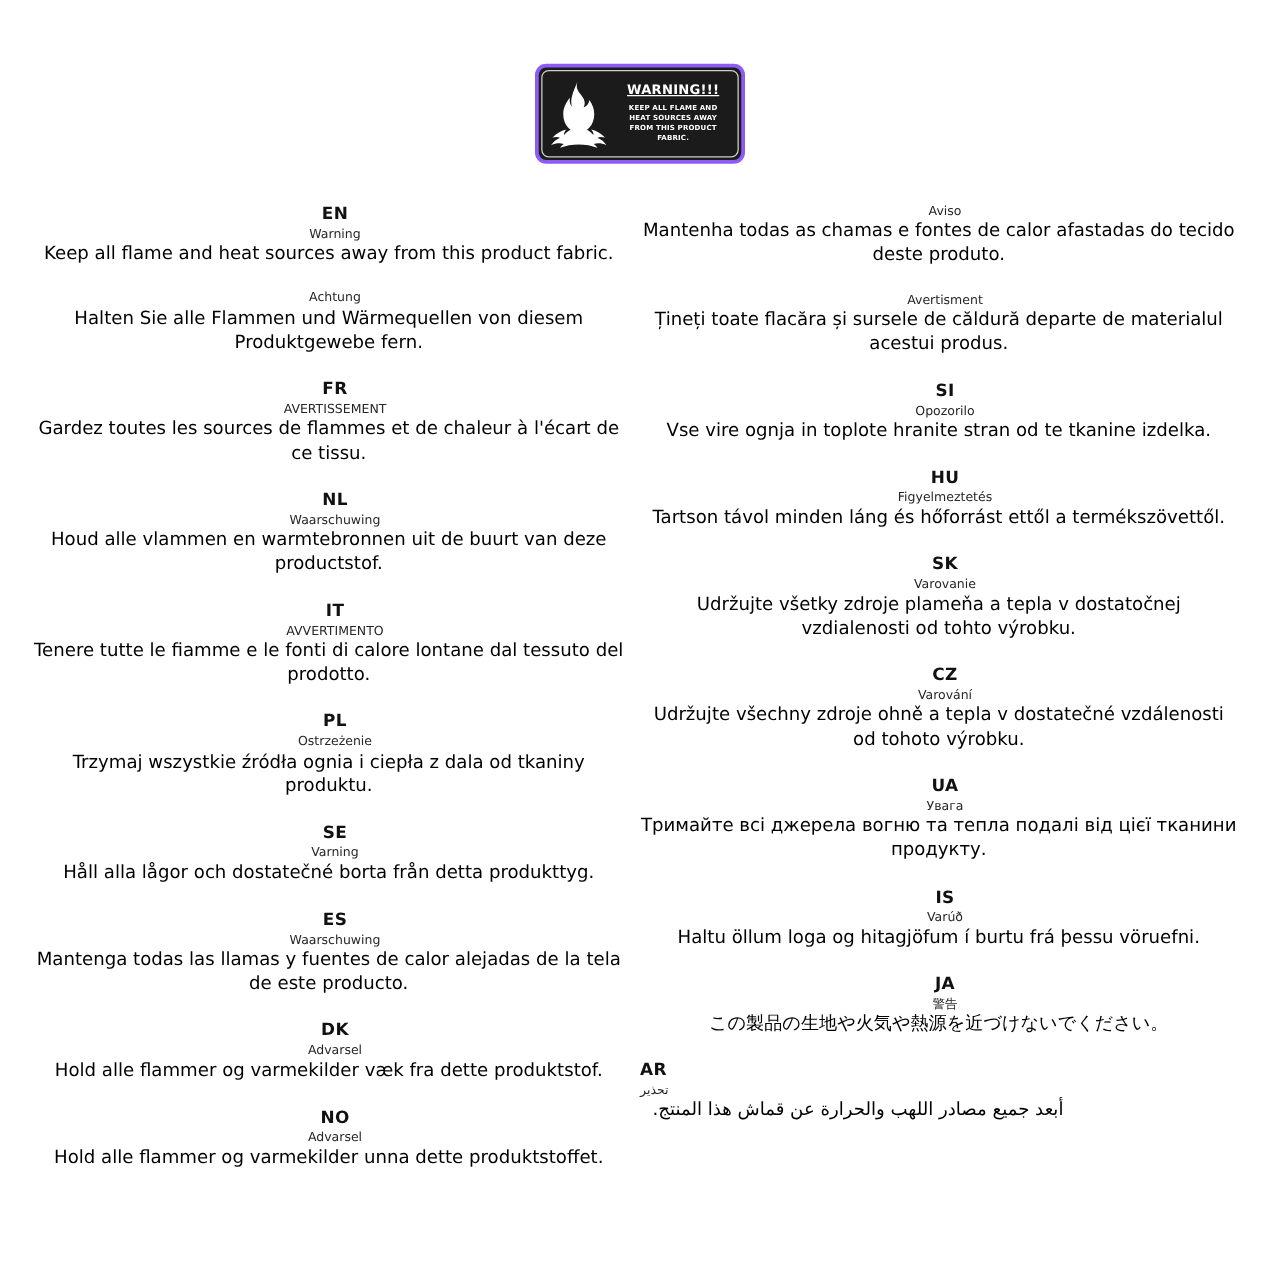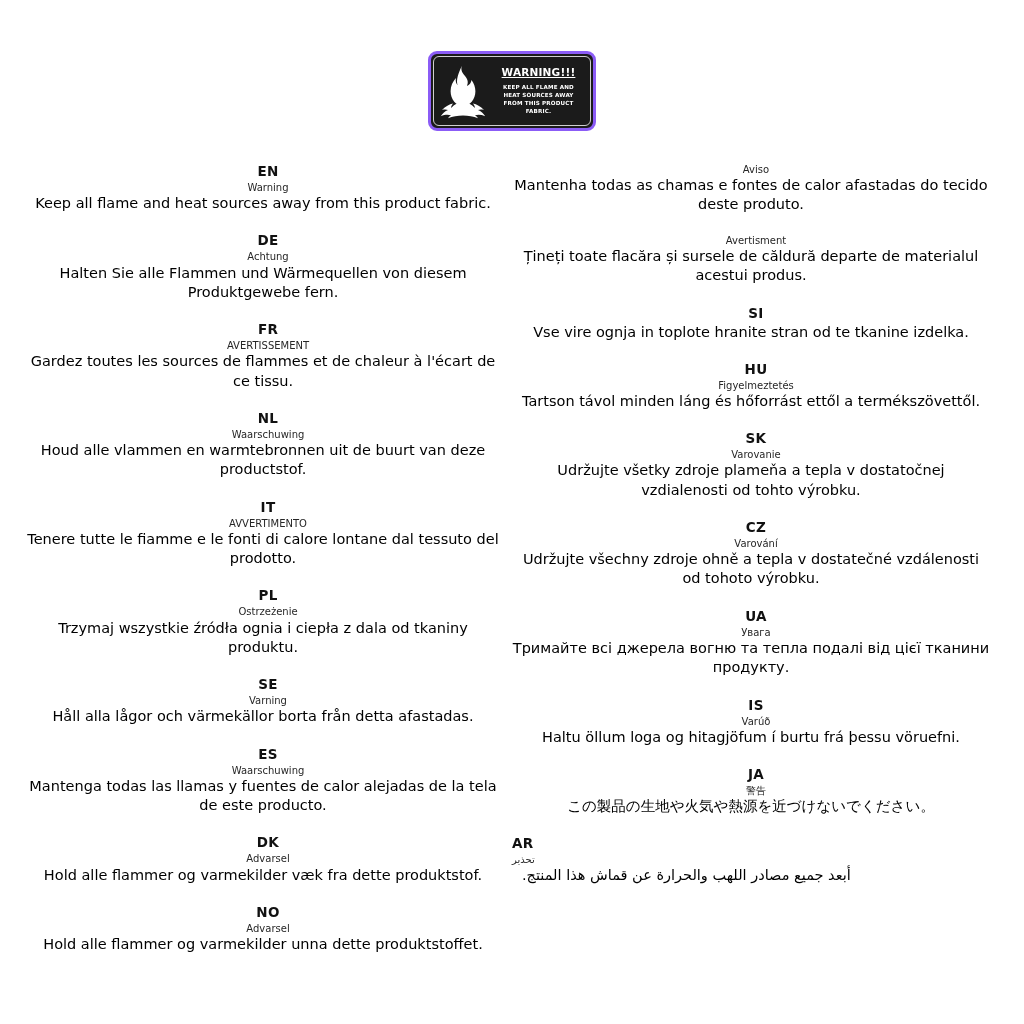--- a/index.html
+++ b/index.html
@@ -140,21 +140,20 @@
 
 <div class="columns">
 
   <div class="col left">
     <div class="entry">
       <div class="code">EN</div>
       <div class="head">Warning</div>
       <div class="body">Keep all flame and heat sources away from this product fabric.</div>
     </div>
     <div class="entry">
-      <div class="code">DE</div>
       <div class="head">Achtung</div>
       <div class="body">Halten Sie alle Flammen und Wärmequellen von diesem Produktgewebe fern.</div>
     </div>
     <div class="entry">
       <div class="code">FR</div>
       <div class="head">AVERTISSEMENT</div>
       <div class="body">Gardez toutes les sources de flammes et de chaleur à l'écart de ce tissu.</div>
     </div>
     <div class="entry">
       <div class="code">NL</div>
@@ -167,21 +166,21 @@
       <div class="body">Tenere tutte le fiamme e le fonti di calore lontane dal tessuto del prodotto.</div>
     </div>
     <div class="entry">
       <div class="code">PL</div>
       <div class="head">Ostrzeżenie</div>
       <div class="body">Trzymaj wszystkie źródła ognia i ciepła z dala od tkaniny produktu.</div>
     </div>
     <div class="entry">
       <div class="code">SE</div>
       <div class="head">Varning</div>
-      <div class="body">Håll alla lågor och värmekällor borta från detta afastadas.</div>
+      <div class="body">Håll alla lågor och dostatečné borta från detta produkttyg.</div>
     </div>
     <div class="entry">
       <div class="code">ES</div>
       <div class="head">Waarschuwing</div>
       <div class="body">Mantenga todas las llamas y fuentes de calor alejadas de la tela de este producto.</div>
     </div>
     <div class="entry">
       <div class="code">DK</div>
       <div class="head">Advarsel</div>
       <div class="body">Hold alle flammer og varmekilder væk fra dette produktstof.</div>
@@ -197,20 +196,21 @@
     <div class="entry">
       <div class="head">Aviso</div>
       <div class="body">Mantenha todas as chamas e fontes de calor afastadas do tecido deste produto.</div>
     </div>
     <div class="entry">
       <div class="head">Avertisment</div>
       <div class="body">Țineți toate flacăra și sursele de căldură departe de materialul acestui produs.</div>
     </div>
     <div class="entry">
       <div class="code">SI</div>
+      <div class="head">Opozorilo</div>
       <div class="body">Vse vire ognja in toplote hranite stran od te tkanine izdelka.</div>
     </div>
     <div class="entry">
       <div class="code">HU</div>
       <div class="head">Figyelmeztetés</div>
       <div class="body">Tartson távol minden láng és hőforrást ettől a termékszövettől.</div>
     </div>
     <div class="entry">
       <div class="code">SK</div>
       <div class="head">Varovanie</div>

